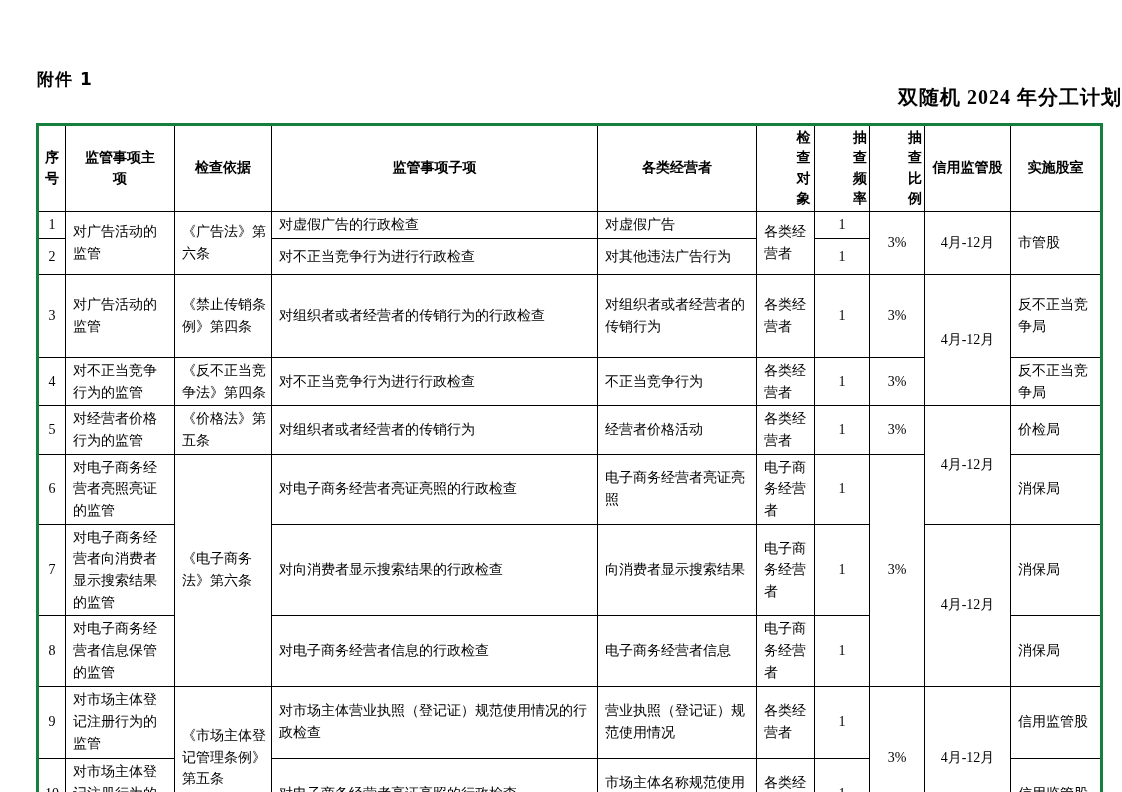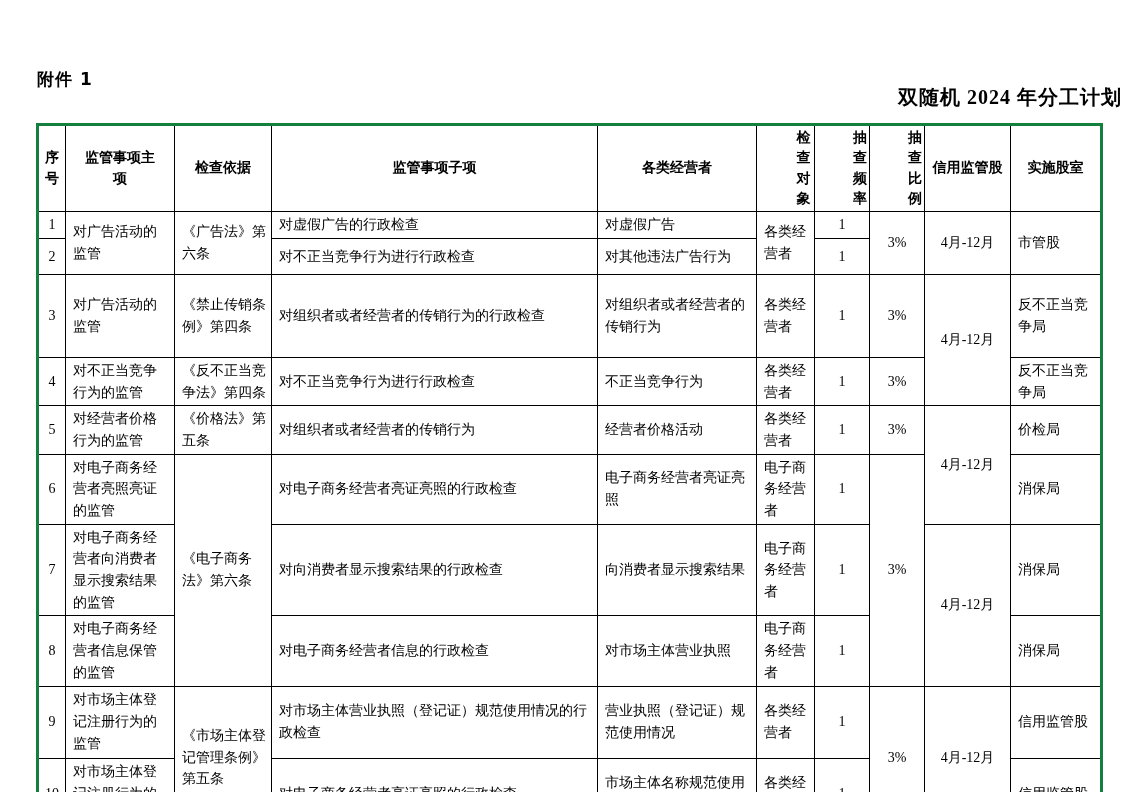--- a/index.html
+++ b/index.html
@@ -148,21 +148,21 @@
         <td>电子商务经营者</td>
         <td class="ta-c">1</td>
         <td class="ta-c" rowspan="2">4月-12月</td>
         <td>消保局</td>
       </tr>
 
       <tr style="height:58px">
         <td class="ta-c">8</td>
         <td>对电子商务经营者信息保管的监管</td>
         <td>对电子商务经营者信息的行政检查</td>
-        <td>对市场主体营业执照</td>
+        <td>电子商务经营者信息</td>
         <td>电子商务经营者</td>
         <td class="ta-c">1</td>
         <td>消保局</td>
       </tr>
 
       <tr style="height:72px">
         <td class="ta-c">9</td>
         <td>对市场主体登记注册行为的监管</td>
         <td rowspan="2">《市场主体登记管理条例》第五条</td>
         <td>对市场主体营业执照（登记证）规范使用情况的行政检查</td>

